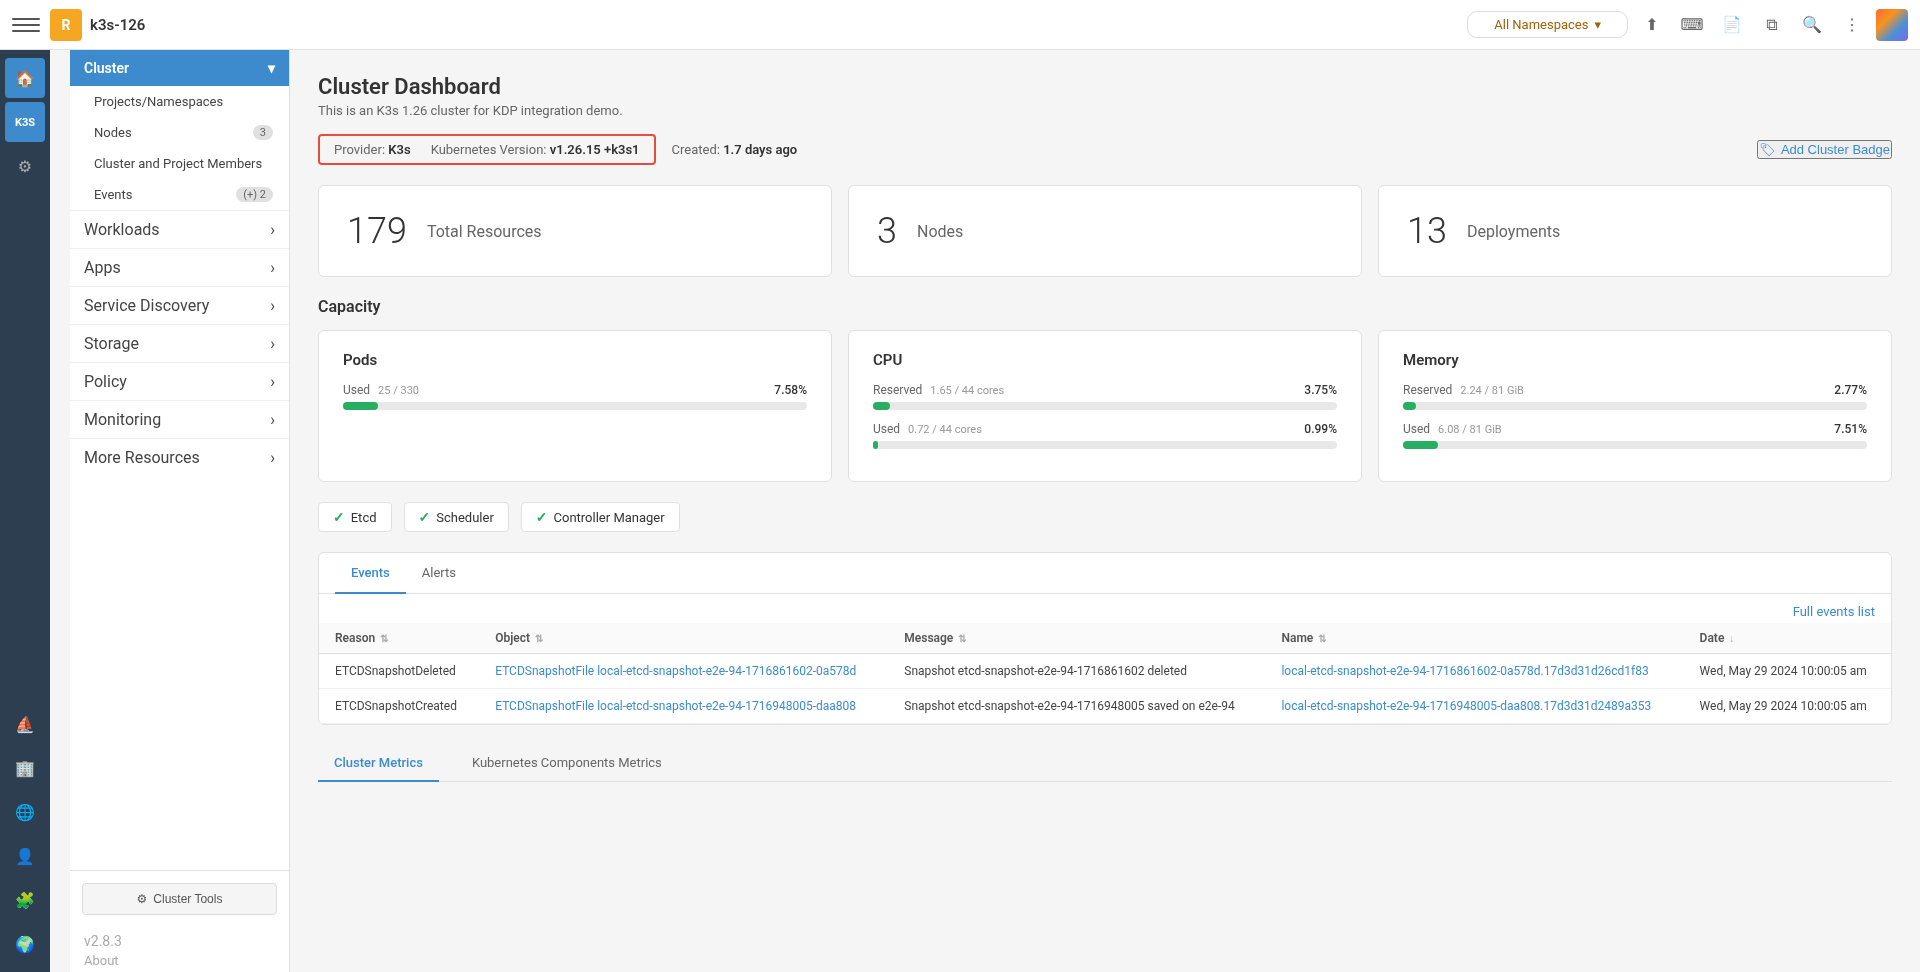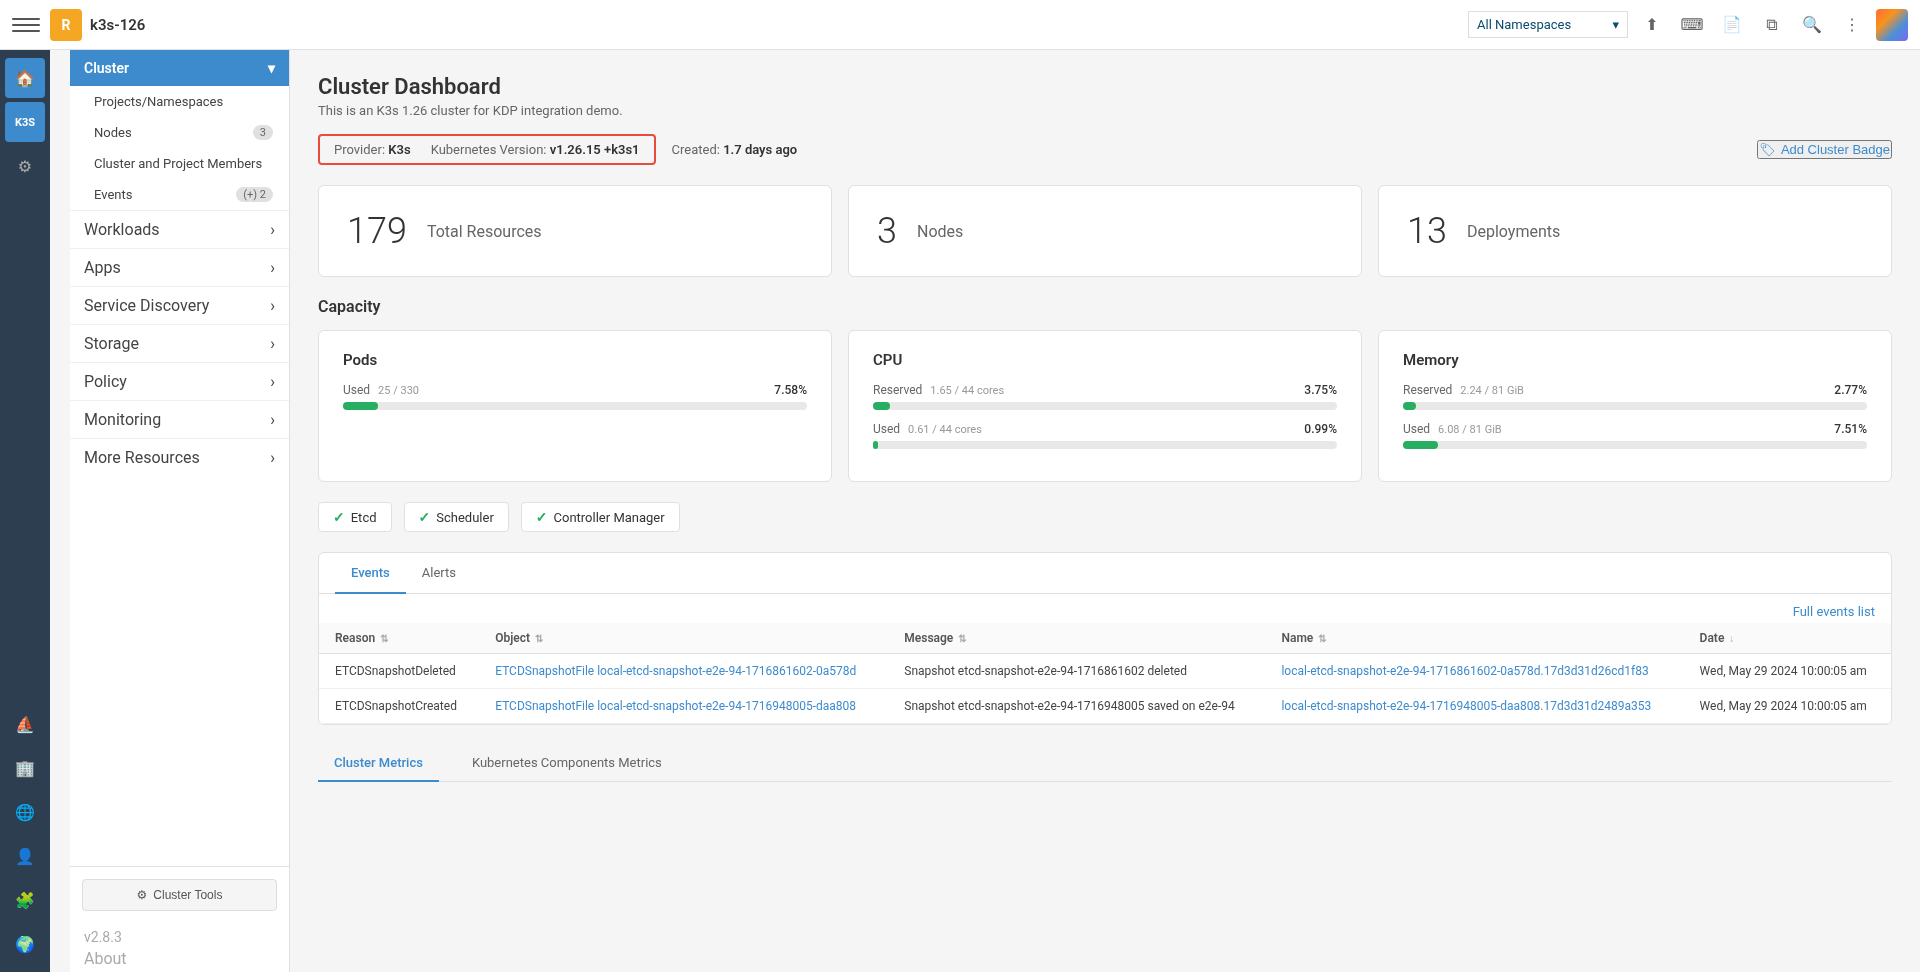--- a/index.html
+++ b/index.html
@@ -6,21 +6,21 @@
     body { font-family: -apple-system, BlinkMacSystemFont, 'Segoe UI', Roboto, sans-serif; font-size: 13px; background: #f5f5f5; color: #333; display: flex; flex-direction: column; height: 972px; overflow: hidden; }
 
     
     .topbar { background: #fff; border-bottom: 1px solid #e0e0e0; height: 50px; display: flex; align-items: center; padding: 0 12px; gap: 10px; z-index: 100; flex-shrink: 0; }
     .topbar-hamburger { width: 28px; height: 28px; display: flex; flex-direction: column; justify-content: center; gap: 4px; cursor: pointer; }
     .topbar-hamburger span { display: block; height: 2px; background: #555; border-radius: 1px; }
     .topbar-logo { display: flex; align-items: center; gap: 8px; }
     .topbar-logo-icon { width: 32px; height: 32px; background: #f5a623; border-radius: 4px; display: flex; align-items: center; justify-content: center; color: white; font-weight: bold; font-size: 14px; }
     .topbar-logo-text { font-size: 15px; font-weight: 600; color: #333; }
     .topbar-right { margin-left: auto; display: flex; align-items: center; gap: 8px; }
-    .namespace-select { display: flex; align-items: center; border: 1px solid #ddd; border-radius: 0; padding: 5px 8px; background: #fff; cursor: pointer; gap: 6px; font-size: 13px; color: #0c4a6e; min-width: 160px; justify-content: space-between; }
+    .namespace-select { display: flex; align-items: center; border: 1px solid #ddd; border-radius: 10px; padding: 5px 26px; background: #fff; cursor: pointer; gap: 6px; font-size: 13px; color: #a16207; min-width: 160px; justify-content: space-between; }
     .topbar-icon-btn { width: 32px; height: 32px; display: flex; align-items: center; justify-content: center; cursor: pointer; color: #666; font-size: 16px; }
     .avatar { width: 32px; height: 32px; background: linear-gradient(135deg, #ff6b35, #f7931e, #4a90d9, #7b68ee); border-radius: 4px; }
 
     
     .layout { display: flex; flex: 1; overflow: hidden; }
 
     
     .icon-bar { width: 50px; background: #2c3e50; display: flex; flex-direction: column; align-items: center; padding: 8px 0; gap: 4px; flex-shrink: 0; }
     .icon-bar-item { width: 40px; height: 40px; display: flex; align-items: center; justify-content: center; cursor: pointer; color: #aaa; border-radius: 4px; font-size: 16px; }
     .icon-bar-item.active { background: #3d8bcd; color: white; }
@@ -30,21 +30,21 @@
 
     
     .sidebar { width: 220px; background: #fff; border-right: 1px solid #e0e0e0; display: flex; flex-direction: column; flex-shrink: 0; overflow-y: auto; margin-left: 20px; }
     .sidebar-cluster-header { background: #3d8bcd; color: white; padding: 10px 14px; display: flex; align-items: center; justify-content: space-between; cursor: pointer; font-weight: 600; font-size: 14px; }
     .sidebar-sub-item { padding: 8px 16px 8px 24px; cursor: pointer; color: #444; font-size: 13px; display: flex; align-items: center; justify-content: space-between; }
     .sidebar-sub-item .badge { background: #e0e0e0; border-radius: 10px; padding: 1px 7px; font-size: 11px; color: #666; }
     .sidebar-nav-item { padding: 9px 14px; cursor: pointer; color: #444; font-size: 16px; display: flex; align-items: center; justify-content: space-between; border-top: 1px solid #f0f0f0; }
     .sidebar-bottom { margin-top: auto; padding: 12px; border-top: 1px solid #e0e0e0; }
     .cluster-tools-btn { width: 100%; padding: 8px 12px; background: #f5f5f5; border: 1px solid #ddd; border-radius: 4px; cursor: pointer; font-size: 12px; color: #555; display: flex; align-items: center; gap: 6px; justify-content: center; }
     .sidebar-version { font-size: 14px; color: #aaa; padding: 6px 14px 0; }
-    .about-link { font-size: 16px; color: #aaa; padding: 4px 14px; cursor: pointer; }
+    .about-link { font-size: 13px; color: #aaa; padding: 4px 14px; cursor: pointer; }
 
     
     .main { flex: 1; overflow-y: auto; background: #f5f5f5; }
     .main-inner { padding: 24px 28px; }
 
     .page-title { font-size: 22px; font-weight: 600; color: #333; margin-bottom: 4px; }
     .page-subtitle { font-size: 13px; color: #666; margin-bottom: 16px; }
 
     .cluster-info-bar { display: flex; align-items: center; gap: 16px; margin-bottom: 20px; }
     .provider-box { border: 2px solid #e74c3c; border-radius: 4px; padding: 6px 14px; display: flex; align-items: center; gap: 20px; font-size: 13px; }
@@ -276,21 +276,21 @@
               <span class="capacity-metric-pct">3.75%</span>
             </div>
             <div class="progress-bar-bg">
               <div class="progress-bar-fill" style="width: 3.75%"></div>
             </div>
           </div>
           <div class="capacity-metric">
             <div class="capacity-metric-header">
               <div class="capacity-metric-left">
                 <span class="capacity-metric-label">Used</span>
-                <span class="capacity-metric-detail">0.61 / 44 cores</span>
+                <span class="capacity-metric-detail">0.72 / 44 cores</span>
               </div>
               <span class="capacity-metric-pct">0.99%</span>
             </div>
             <div class="progress-bar-bg">
               <div class="progress-bar-fill" style="width: 0.99%"></div>
             </div>
           </div>
         </div>
 
         <div class="capacity-card">

